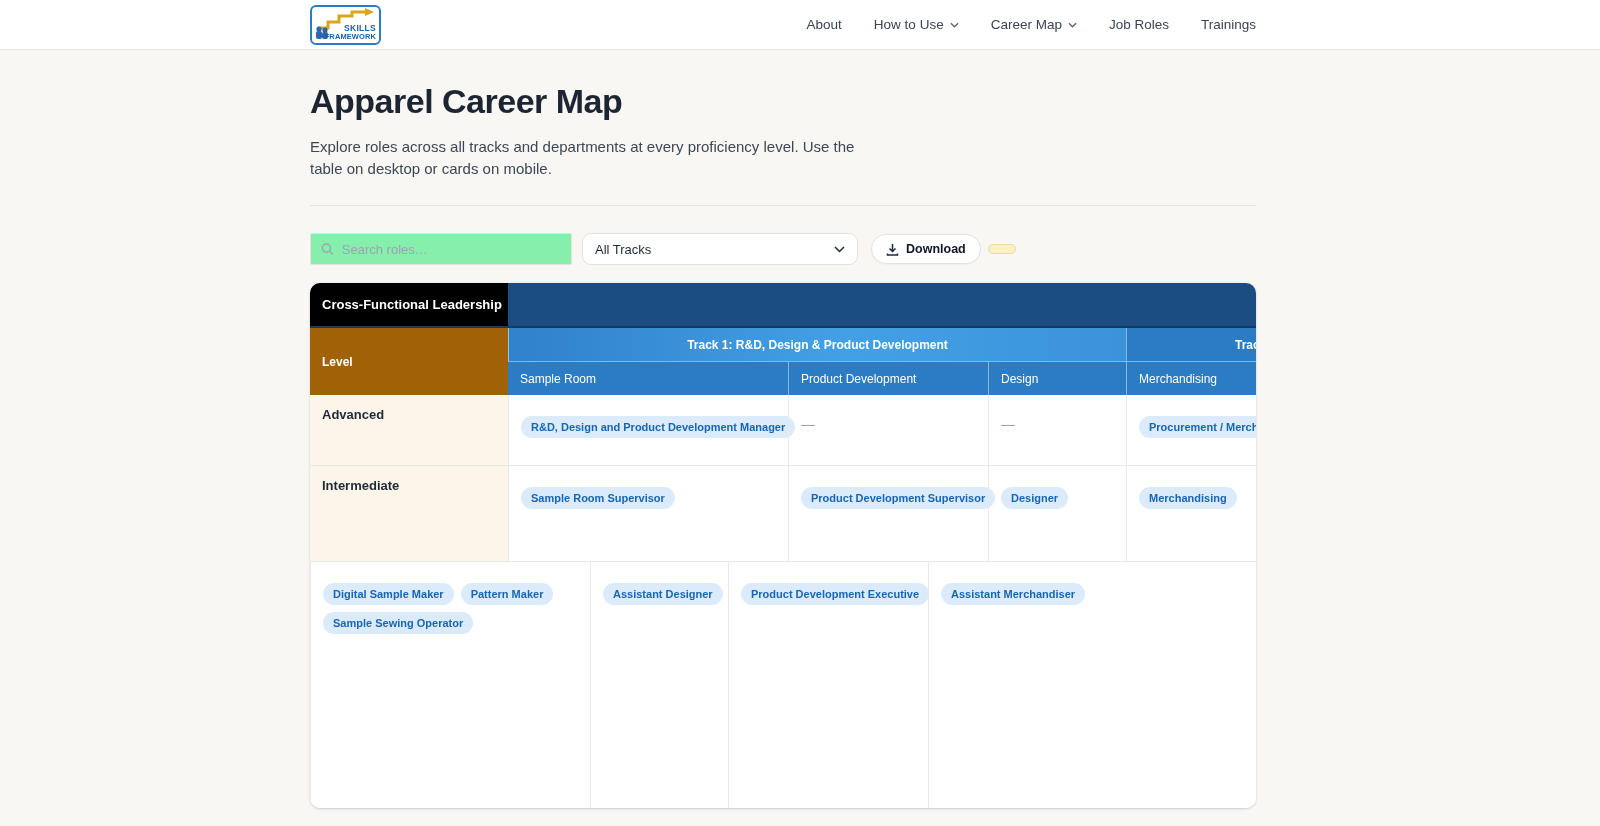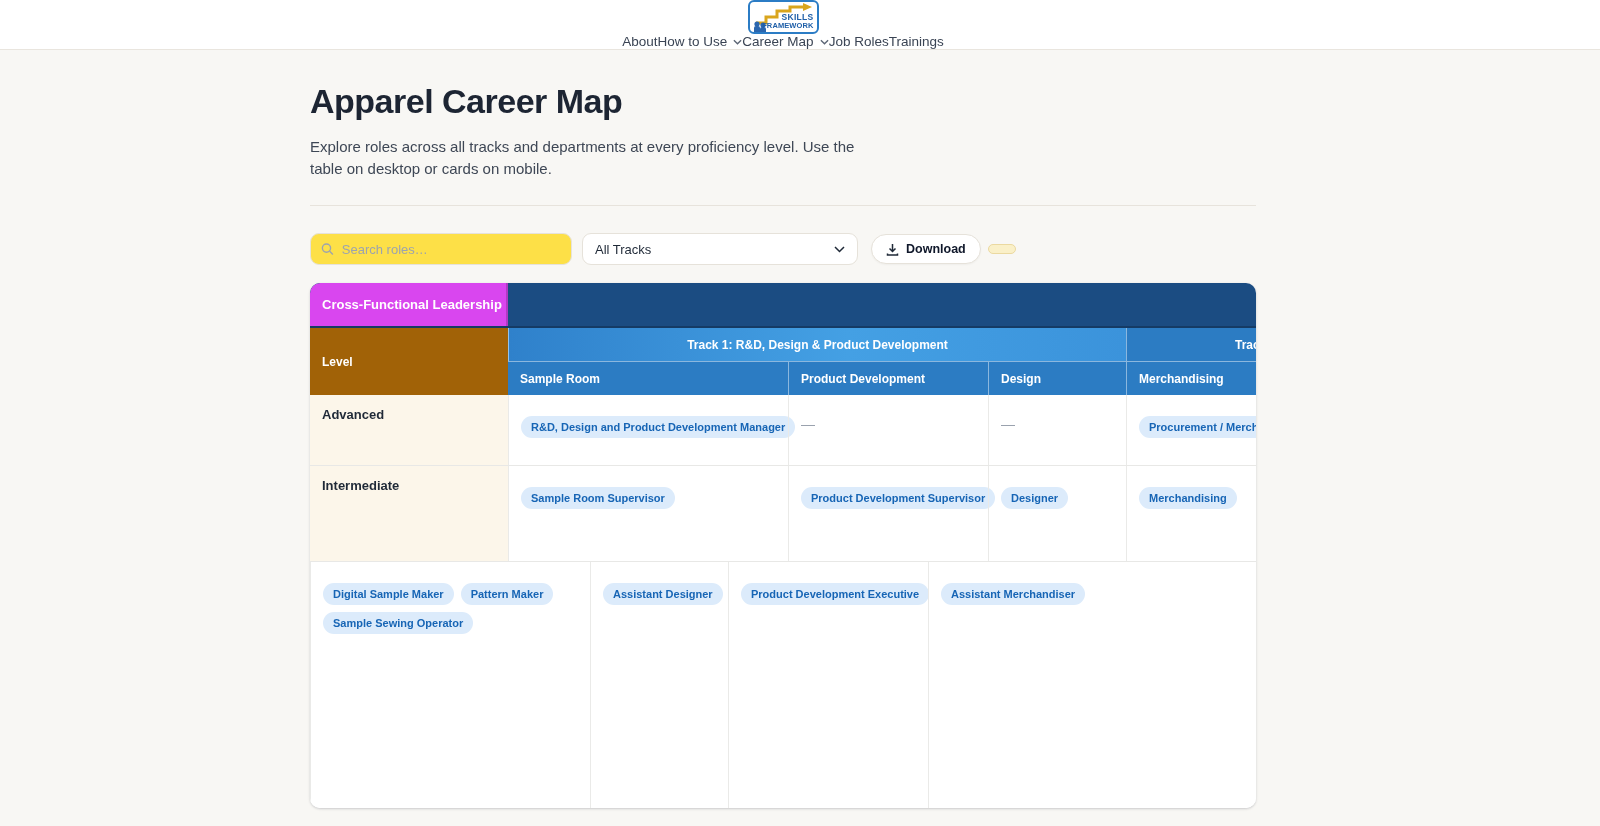--- a/index.html
+++ b/index.html
@@ -2,47 +2,47 @@
 <html><head>
 <meta charset="utf-8">
 <style>
   * { box-sizing: border-box; margin: 0; padding: 0; }
   html, body { width: 1600px; height: 826px; overflow: hidden; }
   body {
     font-family: "Liberation Sans", sans-serif;
     background: #F8F7F4;
     color: #1F2937;
   }
-  .container { width: 946px; margin-left: 310px; flex-direction: column; }
+  .container { width: 946px; margin-left: 310px; }
 
   
   .topbar { height: 50px; background: #FFFFFF; border-bottom: 1px solid #E9E5DE; }
   .topbar-inner { display: flex; align-items: center; justify-content: space-between; height: 100%; }
   .logo-box {
     width: 71px; height: 40px; background: #fff; border: 2.5px solid #2B7CC5;
     border-radius: 6px; position: relative; overflow: hidden; cursor: pointer;
   }
   .logo-text { position: absolute; right: 3px; bottom: 2px; text-align: right; color: #1F5FA8; font-weight: bold; line-height: 1.05; }
   .logo-line1 { font-size: 8.5px; letter-spacing: .3px; }
   .logo-line2 { font-size: 7.5px; letter-spacing: .1px; }
-  .nav { display: flex; }
+  .nav { display: flex; gap: 32px; }
   .nav-item { display: flex; align-items: center; gap: 6px; font-size: 13.5px; color: #3A4454; font-weight: 500; cursor: pointer; }
   .chev { width: 9px; height: 6px; }
 
   
   .main { padding-top: 32px; }
   h1 { font-size: 34px; font-weight: 800; color: #1D2533; letter-spacing: -.5px; margin-bottom: 15px; }
   .subtitle { font-size: 15px; color: #3E4755; width: 545px; line-height: 1.48; }
   .divider { border: none; border-top: 1px solid #E7E3DC; margin-top: 25px; }
 
   
   .controls { margin-top: 27px; display: flex; align-items: center; }
   .search {
-    width: 262px; height: 32px; background: #fde047; border: 1px solid #E6E2DA;
-    border-radius: 9px; display: flex; align-items: center; padding: 0 10px; gap: 8px;
+    width: 262px; height: 32px; background: #86efac; border: 1px solid #E6E2DA;
+    border-radius: 2px; display: flex; align-items: center; padding: 0 10px; gap: 8px;
   }
   .search input { border: none; outline: none; background: transparent; font-size: 13px; width: 100%; color: #1F2937; font-family: inherit; }
   .search input::placeholder { color: #9CA3AF; }
   .selectbox {
     margin-left: 10px; width: 276px; height: 32px; background: #fff; border: 1px solid #E6E2DA;
     border-radius: 9px; display: flex; align-items: center; justify-content: space-between;
     padding: 2px 12px; font-size: 13px; color: #1F2937; cursor: pointer;
   }
   .dl-btn {
     margin-left: 13px; height: 30px; background: #fff; border: 1px solid #E6E2DA; border-radius: 999px;
@@ -52,37 +52,37 @@
   .mini-toggle { margin-left: 7px; width: 28px; height: 10px; border-radius: 999px; background: #FAF0C8; border: 1px solid #EBD9A0; cursor: pointer; }
 
   
   .table-wrap {
     margin-top: 18px; width: 946px; overflow: hidden; border-radius: 10px; background: #fff;
     box-shadow: 0 1px 3px rgba(16,24,40,.14), 0 1px 2px rgba(16,24,40,.06);
   }
   .tbl { width: 1400px; }
   .band { height: 45px; background: #1B4C82; display: flex; border-bottom: 2px solid rgba(0,0,0,.22); }
   .cfl {
-    width: 198px; background: #d946ef; color: #fff; font-weight: 700; font-size: 13px;
+    width: 198px; background: #000000; color: #fff; font-weight: 700; font-size: 13px;
     display: flex; align-items: center; padding-left: 12px; border-right: 2px solid rgba(0,0,0,.18);
     border-radius: 10px 0 0 0;
   }
   .hdr-grid { display: grid; grid-template-columns: 198px 280px 200px 138px 584px; grid-template-rows: 33px 34px; }
   .level-cell { grid-row: 1 / 3; background: #a16207; color: #fff; font-weight: 700; font-size: 12px; display: flex; align-items: center; padding-left: 12px; }
   .track1 {
     grid-column: 2 / 5; grid-row: 1; background: linear-gradient(90deg, #2F81CB, #44A0E4 55%, #3B93DB);
     color: #fff; font-weight: 700; font-size: 12px; display: flex; align-items: center; justify-content: center;
     border-left: 1px solid rgba(255,255,255,.45);
   }
   .track2 {
     grid-column: 5; grid-row: 1; background: #2C7CC3; color: #fff; font-weight: 700; font-size: 12px;
     display: flex; align-items: center; padding-left: 108px; border-left: 1px solid rgba(255,255,255,.45);
   }
   .dept {
-    background: #2C7CC3; color: #fff; font-weight: 700; font-size: 12px; display: flex; align-items: center;
+    background: #2C7CC3; color: #fff; font-weight: 400; font-size: 12px; display: flex; align-items: center;
     padding-left: 12px; border-left: 1px solid rgba(255,255,255,.45); border-top: 1px solid rgba(255,255,255,.45);
   }
   .dept.first { border-left: none; }
   .row { display: flex; background: #fff; }
   .row + .row { border-top: 1px solid #E8E8E6; }
   .lvl { width: 198px; background: #FCF6EA; padding: 12px; font-weight: 700; font-size: 13px; color: #1F2937; flex-shrink: 0; }
   .cell { padding: 21px 12px; border-left: 1px solid #EAEAE8; display: flex; flex-wrap: wrap; gap: 7px; align-content: flex-start; flex-shrink: 0; }
   .c1 { width: 280px; } .c2 { width: 200px; } .c3 { width: 138px; } .c4 { width: 584px; }
   .r-adv { min-height: 70px; } .r-int { min-height: 96px; } .r-bas { min-height: 247px; }
   .pill {

